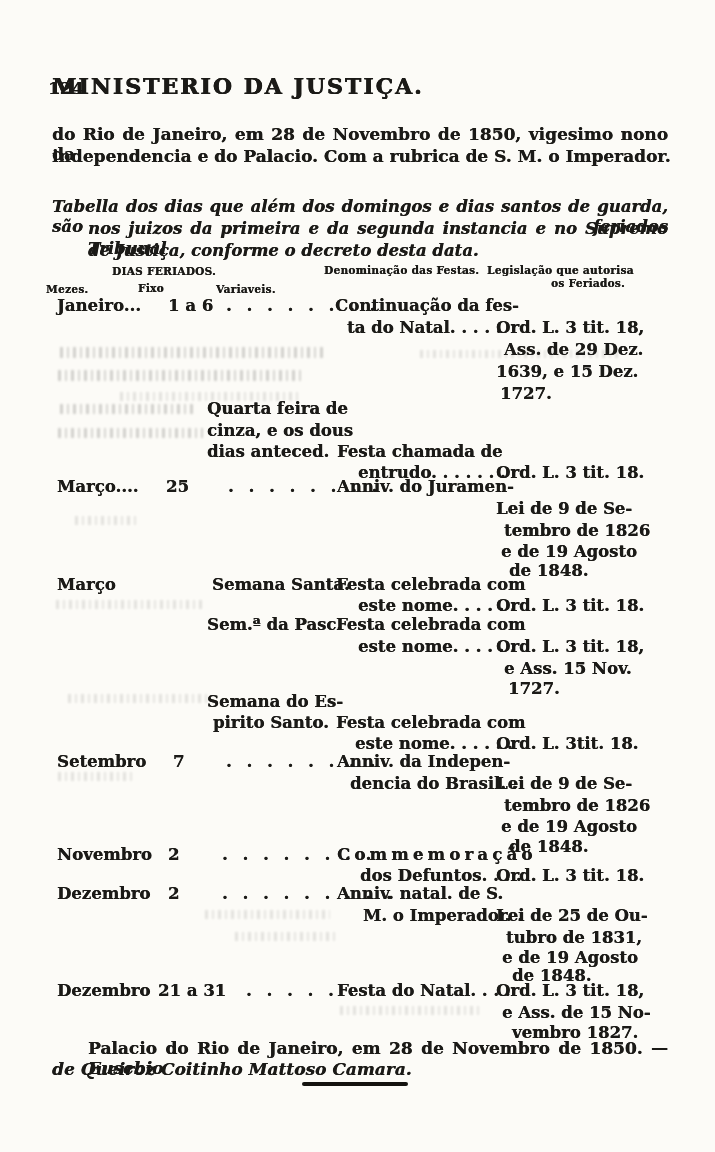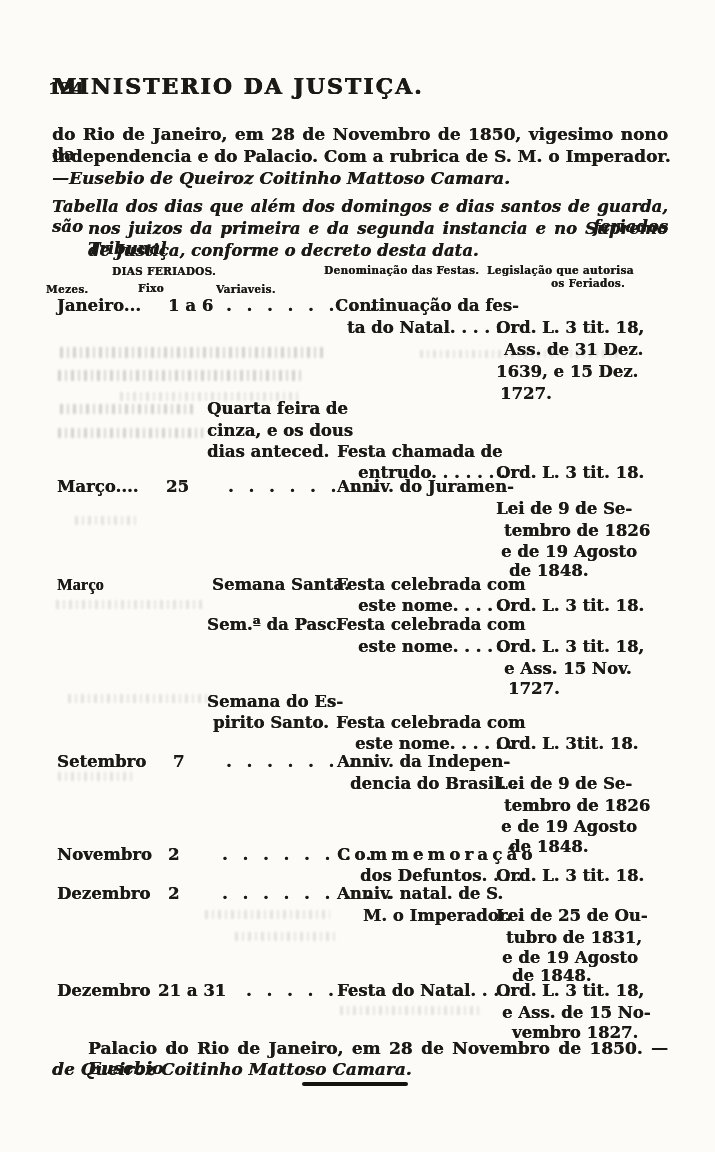--- a/index.html
+++ b/index.html
@@ -26,61 +26,60 @@
 </head>
 <body>
 
 <div class="page">
 
   <div class="t body17" style="left:48px; top:78px;">124</div>
   <div class="t title" style="left:52px; top:76px; width:616px;">MINISTERIO DA JUSTIÇA.</div>
 
   <div class="t body17 jst" style="left:52px; top:124px; width:616px;">do Rio de Janeiro, em 28 de Novembro de 1850, vigesimo nono da</div>
   <div class="t body17" style="left:52px; top:146px;">independencia e do Palacio. Com a rubrica de S. M. o Imperador.</div>
-  <div class="t body17 it" style="left:52px; top:168px;">—Eusebio de Queiroz Coitinho Mattoso Camara.</div>
 
   <div class="t it jst" style="left:52px; top:197px; width:616px;">Tabella dos dias que além dos domingos e dias santos de guarda, são feriados</div>
   <div class="t it jst" style="left:88px; top:219px; width:580px;">nos juizos da primeira e da segunda instancia e no Supremo Tribunal</div>
   <div class="t it" style="left:88px; top:241px;">de Justiça, conforme o decreto desta data.</div>
 
   <div class="t sm" style="left:112px; top:261px;">DIAS FERIADOS.</div>
   <div class="t sm" style="left:324px; top:260px;">Denominação das Festas.</div>
   <div class="t sm" style="left:487px; top:260px;">Legislação que autorisa</div>
   <div class="t sm" style="left:551px; top:273px;">os Feriados.</div>
   <div class="t sm" style="left:46px; top:279px;">Mezes.</div>
   <div class="t sm" style="left:138px; top:278px;">Fixo</div>
   <div class="t sm" style="left:216px; top:279px;">Variaveis.</div>
 
   <div class="t" style="left:57px;  top:296px;">Janeiro...</div>
   <div class="t" style="left:168px; top:296px;">1 a 6</div>
   <div class="t dots" style="left:226px; top:296px;">. . . . . . . .</div>
   <div class="t" style="left:335px; top:296px;">Continuação da fes-</div>
   <div class="t" style="left:347px; top:318px;">ta do Natal. . . . .</div>
   <div class="t" style="left:496px; top:318px;">Ord. L. 3 tit. 18,</div>
-  <div class="t" style="left:504px; top:340px;">Ass. de 31 Dez.</div>
+  <div class="t" style="left:504px; top:340px;">Ass. de 29 Dez.</div>
   <div class="t" style="left:496px; top:362px;">1639, e 15 Dez.</div>
   <div class="t" style="left:500px; top:384px;">1727.</div>
 
   <div class="t" style="left:207px; top:399px;">Quarta feira de</div>
   <div class="t" style="left:207px; top:421px;">cinza, e os dous</div>
   <div class="t" style="left:207px; top:442px;">dias anteced.</div>
   <div class="t" style="left:337px; top:442px;">Festa chamada de</div>
   <div class="t" style="left:358px; top:463px;">entrudo. . . . . . .</div>
   <div class="t" style="left:496px; top:463px;">Ord. L. 3 tit. 18.</div>
 
   <div class="t" style="left:57px;  top:477px;">Março....</div>
   <div class="t" style="left:166px; top:477px;">25</div>
   <div class="t dots" style="left:228px; top:477px;">. . . . . . . .</div>
   <div class="t" style="left:337px; top:477px;">Anniv. do Juramen-</div>
   <div class="t" style="left:496px; top:499px;">Lei de 9 de Se-</div>
   <div class="t" style="left:504px; top:521px;">tembro de 1826</div>
   <div class="t" style="left:501px; top:542px;">e de 19 Agosto</div>
   <div class="t" style="left:509px; top:561px;">de 1848.</div>
 
-  <div class="t" style="left:57px;  top:575px;font-family:Liberation Serif, serif;">Março</div>
+  <div class="t" style="left:57px;  top:575px;">Março</div>
   <div class="t" style="left:212px; top:575px;">Semana Santa.</div>
   <div class="t" style="left:336px; top:575px;">Festa celebrada com</div>
   <div class="t" style="left:358px; top:596px;">este nome. . . . . .</div>
   <div class="t" style="left:496px; top:596px;">Ord. L. 3 tit. 18.</div>
 
   <div class="t" style="left:207px; top:615px;">Sem.ª da Pasc.</div>
   <div class="t" style="left:336px; top:615px;">Festa celebrada com</div>
   <div class="t" style="left:358px; top:637px;">este nome. . . . . .</div>
   <div class="t" style="left:496px; top:637px;">Ord. L. 3 tit. 18,</div>
   <div class="t" style="left:504px; top:659px;">e Ass. 15 Nov.</div>

